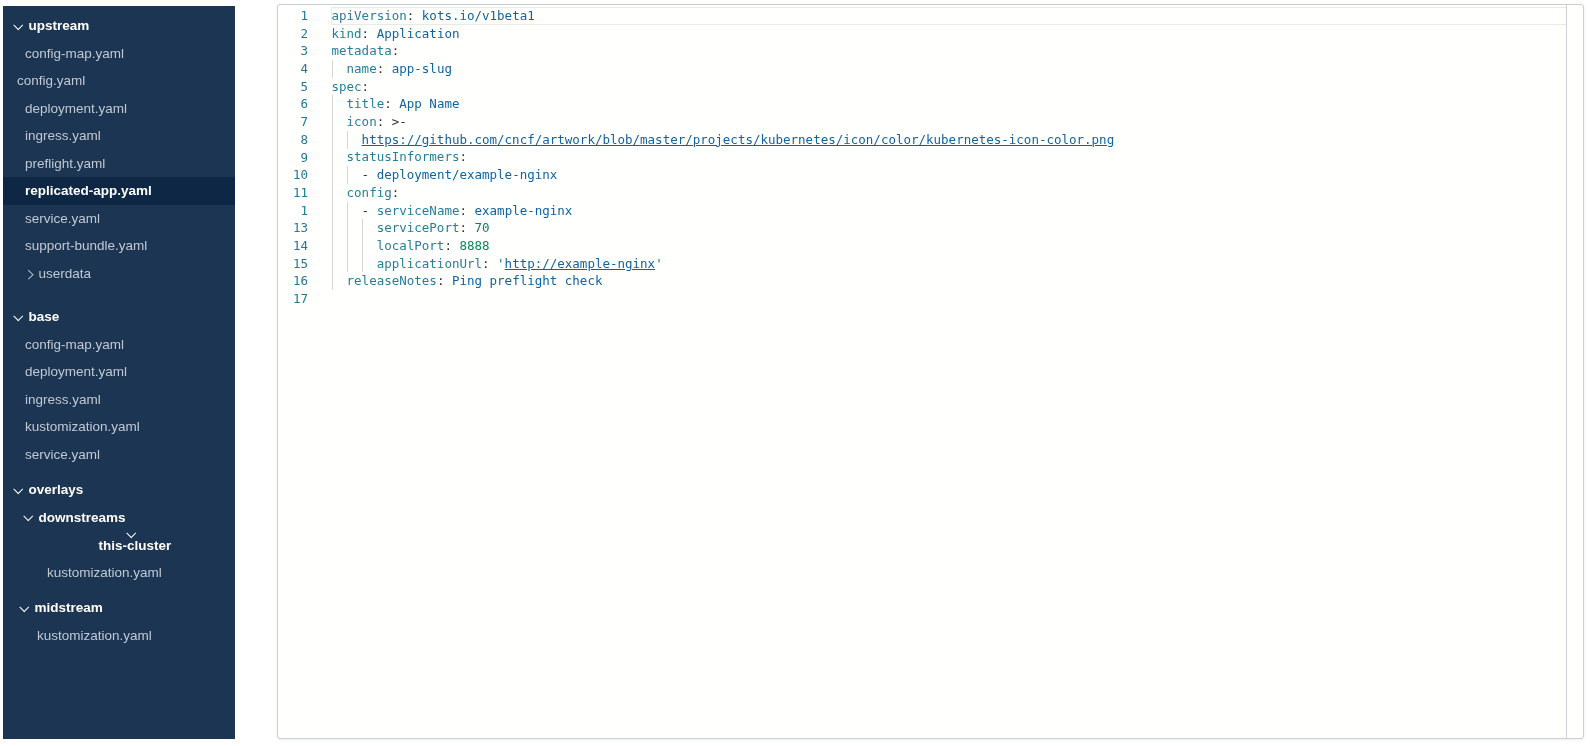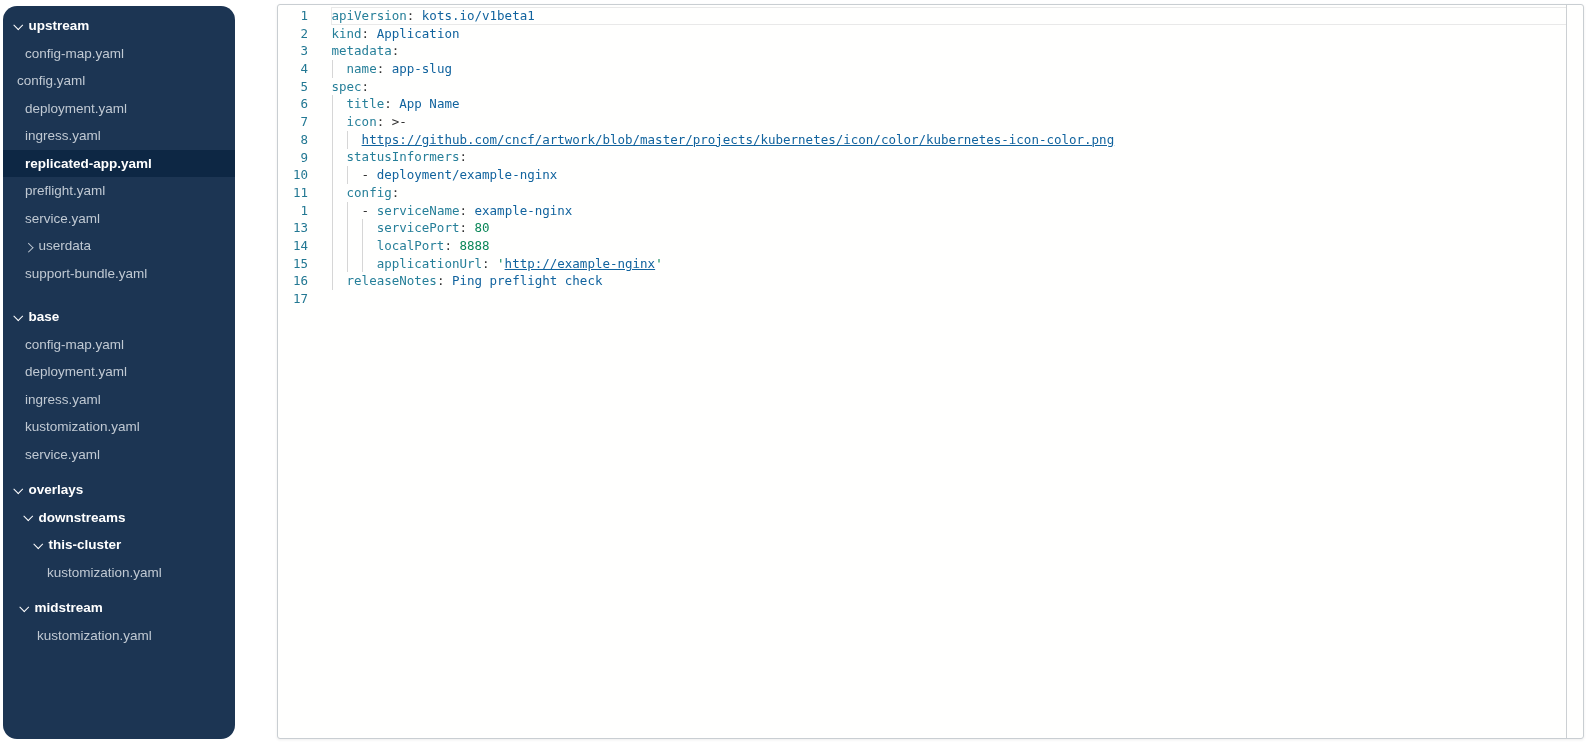--- a/index.html
+++ b/index.html
@@ -7,21 +7,21 @@
     --panel-border:#c9ced2; --key:#267f99; --val:#11639e; --num:#098658; --pun:#333333;
     --ln:#237893; --guide:#d6d6d6; --curline:#e9e9e9;
   }
   *{margin:0;padding:0;box-sizing:border-box;}
   html,body{width:1590px;height:746px;background:#ffffff;overflow:hidden;
     font-family:"Liberation Sans", sans-serif;}
   .app{position:relative;width:1590px;height:746px;}
 
   
   .sidebar{position:absolute;left:3px;top:6px;width:232px;height:733px;
-    background:var(--sidebar-bg);border-radius:14px;padding-top:6px;overflow:hidden;}
+    background:var(--sidebar-bg);border-radius:0;padding-top:6px;overflow:hidden;}
   .tree-item{display:flex;align-items:center;height:27.5px;cursor:pointer;
     font-size:13.5px;color:var(--file-text);white-space:nowrap;}
   .tree-item.folder{color:var(--folder-text);font-weight:bold;}
   .tree-item.folder.nobold{font-weight:normal;color:var(--file-text);}
   .tree-item.selected{background:var(--selected-bg);color:#ffffff;font-weight:bold;}
   .chev{display:inline-block;width:6.5px;height:6.5px;border-right:1.5px solid currentColor;
     border-bottom:1.5px solid currentColor;margin-right:7px;flex:0 0 auto;}
   .chev.down{transform:rotate(45deg) translate(-1px,-1px);}
   .chev.right{transform:rotate(-45deg) translate(-1px,1px);}
 
@@ -65,36 +65,36 @@
       </div>
       <div class="tree-item" style="padding-left: 14px;">
         <span>config.yaml</span>
       </div>
       <div class="tree-item" style="padding-left: 22px;">
         <span>deployment.yaml</span>
       </div>
       <div class="tree-item" style="padding-left: 22px;">
         <span>ingress.yaml</span>
       </div>
+      <div class="tree-item" style="padding-left: 22px;">
+        <span>preflight.yaml</span>
+      </div>
       <div class="tree-item selected" style="padding-left: 22px;">
         <span>replicated-app.yaml</span>
       </div>
       <div class="tree-item" style="padding-left: 22px;">
-        <span>preflight.yaml</span>
-      </div>
-      <div class="tree-item" style="padding-left: 22px;">
         <span>service.yaml</span>
+      </div>
+      <div class="tree-item" style="padding-left: 22px;">
+        <span>support-bundle.yaml</span>
       </div>
       <div class="tree-item folder nobold" style="padding-left: 22px;">
         <span class="chev right"></span>
         <span>userdata</span>
       </div>
-      <div class="tree-item" style="padding-left: 22px;">
-        <span>support-bundle.yaml</span>
-      </div>
       <div class="tree-item folder" style="padding-left: 12px; margin-top: 16px;">
         <span class="chev down"></span>
         <span>base</span>
       </div>
       <div class="tree-item" style="padding-left: 22px;">
         <span>config-map.yaml</span>
       </div>
       <div class="tree-item" style="padding-left: 22px;">
         <span>deployment.yaml</span>
       </div>
@@ -108,21 +108,21 @@
         <span>service.yaml</span>
       </div>
       <div class="tree-item folder" style="padding-left: 12px; margin-top: 8px;">
         <span class="chev down"></span>
         <span>overlays</span>
       </div>
       <div class="tree-item folder" style="padding-left: 22px;">
         <span class="chev down"></span>
         <span>downstreams</span>
       </div>
-      <div class="tree-item folder" style="padding-left: 32px;">
+      <div class="tree-item folder" style="padding-left: 32px; flex-direction: column;">
         <span class="chev down"></span>
         <span>this-cluster</span>
       </div>
       <div class="tree-item" style="padding-left: 44px;">
         <span>kustomization.yaml</span>
       </div>
       <div class="tree-item folder" style="padding-left: 18px; margin-top: 8px;">
         <span class="chev down"></span>
         <span>midstream</span>
       </div>
@@ -176,21 +176,21 @@
         <div class="row">
           <span class="ln">11</span>
           <span class="code"><i class="guide" style="left: 8.5px;"></i><span class="seg-ws">  </span><span class="seg-key">config</span><span class="seg-pun">:</span></span>
         </div>
         <div class="row">
           <span class="ln">1</span>
           <span class="code"><i class="guide" style="left: 8.5px;"></i><i class="guide" style="left: 23.55px;"></i><span class="seg-ws">    </span><span class="seg-pun">- </span><span class="seg-key">serviceName</span><span class="seg-pun">: </span><span class="seg-val">example-nginx</span></span>
         </div>
         <div class="row">
           <span class="ln">13</span>
-          <span class="code"><i class="guide" style="left: 8.5px;"></i><i class="guide" style="left: 23.55px;"></i><i class="guide" style="left: 38.6px;"></i><span class="seg-ws">      </span><span class="seg-key">servicePort</span><span class="seg-pun">: </span><span class="seg-num">80</span></span>
+          <span class="code"><i class="guide" style="left: 8.5px;"></i><i class="guide" style="left: 23.55px;"></i><i class="guide" style="left: 38.6px;"></i><span class="seg-ws">      </span><span class="seg-key">servicePort</span><span class="seg-pun">: </span><span class="seg-num">70</span></span>
         </div>
         <div class="row">
           <span class="ln">14</span>
           <span class="code"><i class="guide" style="left: 8.5px;"></i><i class="guide" style="left: 23.55px;"></i><i class="guide" style="left: 38.6px;"></i><span class="seg-ws">      </span><span class="seg-key">localPort</span><span class="seg-pun">: </span><span class="seg-num">8888</span></span>
         </div>
         <div class="row">
           <span class="ln">15</span>
           <span class="code"><i class="guide" style="left: 8.5px;"></i><i class="guide" style="left: 23.55px;"></i><i class="guide" style="left: 38.6px;"></i><span class="seg-ws">      </span><span class="seg-key">applicationUrl</span><span class="seg-pun">: </span><span class="seg-str">'</span><span class="seg-link">http://example-nginx</span><span class="seg-str">'</span></span>
         </div>
         <div class="row">

